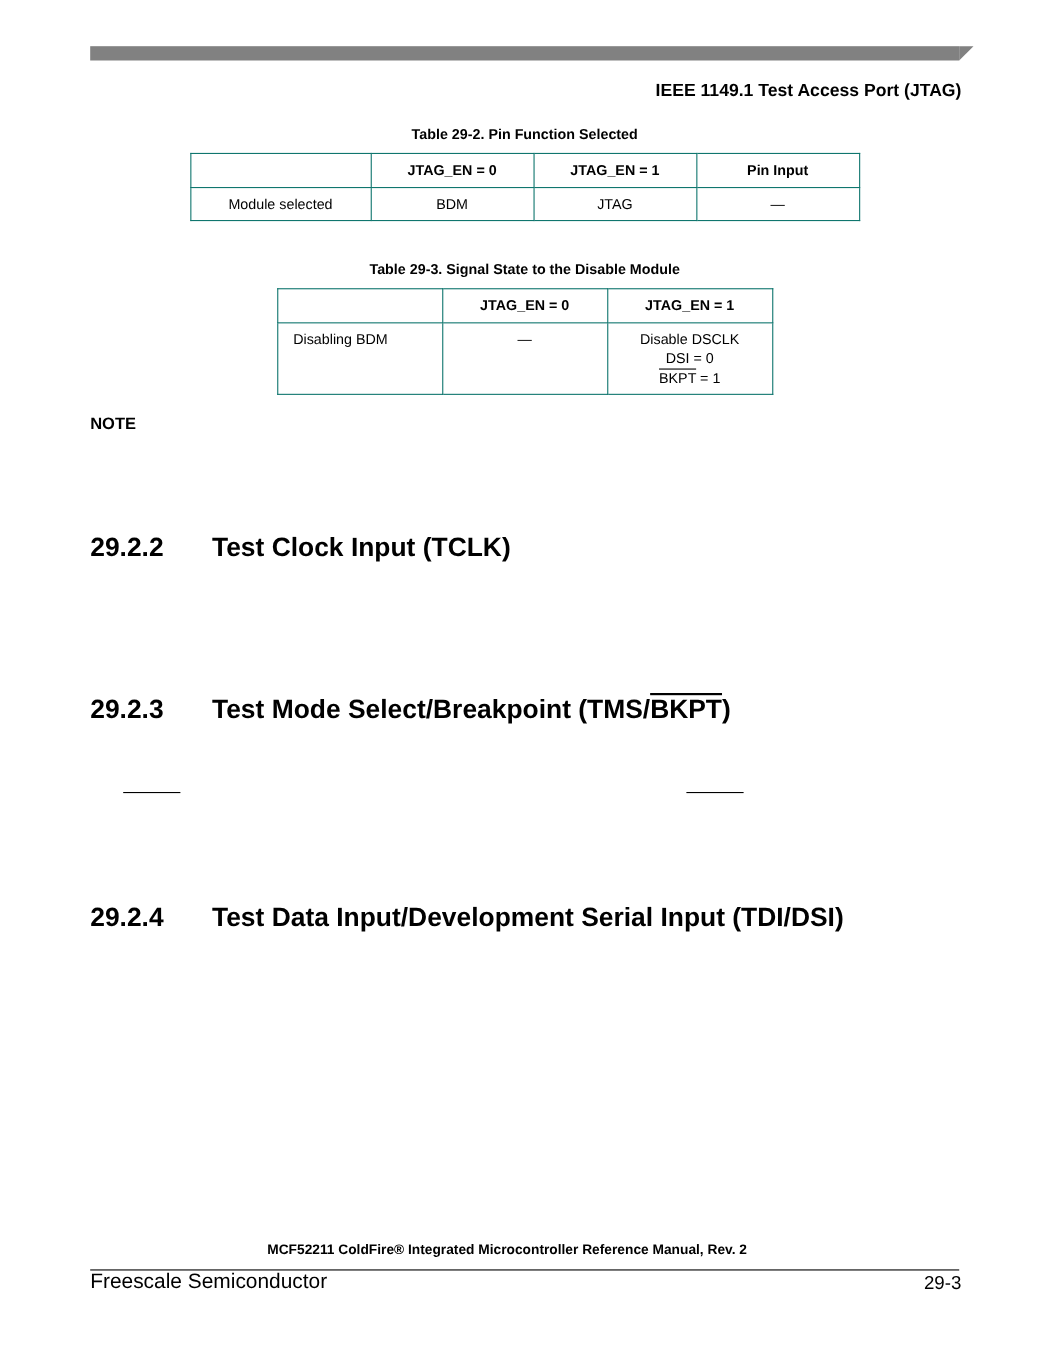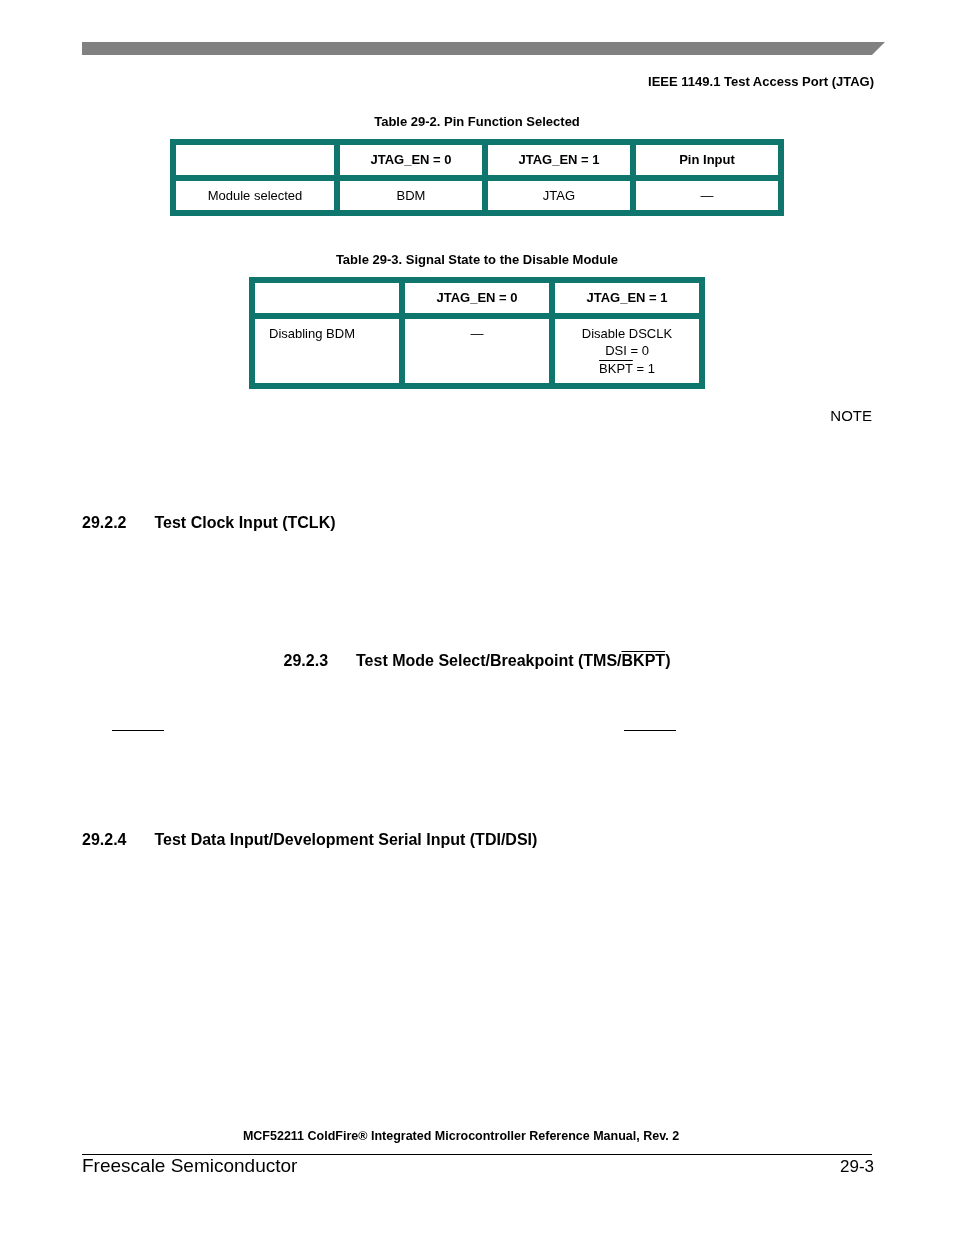--- a/index.html
+++ b/index.html
@@ -25,62 +25,62 @@
       left: 872px;
       width: 0;
       height: 0;
       border-top: 13px solid #818181;
       border-right: 13px solid transparent;
     }
     .header-right {
       position: absolute;
       top: 74px;
       right: 80px;
-      font-size: 13px;
+      font-size: 16px;
       font-weight: bold;
     }
     .page-area {
       position: absolute;
       top: 114px;
       left: 82px;
       width: 790px;
     }
     .tcaption {
       font-size: 13px;
       font-weight: bold;
       text-align: center;
       margin-bottom: 10px;
     }
     table {
       border-collapse: collapse;
       margin: 0 auto 36px auto;
     }
     th, td {
-      border: 6px solid #0f766e;
+      border: 1px solid #0f766e;
       font-size: 13px;
       padding: 6px 14px;
       text-align: center;
       vertical-align: top;
       line-height: 1.35;
     }
     th { font-weight: bold; }
     .table29-2 th, .table29-2 td { width: 148px; }
     .table29-2 td:first-child, .table29-2 th:first-child { width: 164px; }
     .table29-3 th, .table29-3 td { width: 150px; }
     .overline { text-decoration: overline; }
     .note {
-      text-align: right;
-      font-weight: normal;
+      text-align: left;
+      font-weight: bold;
       font-size: 15px;
       margin-top: -18px;
     }
     .section {
       display: flex;
-      gap: 28px;
-      font-size: 16px;
+      gap: 44px;
+      font-size: 24px;
       font-weight: bold;
       margin-top: 70px;
     }
     .sec-num { flex: 0 0 auto; }
     .bar-left {
       border-top: 1px solid #000;
       width: 52px;
       display: inline-block;
       vertical-align: middle;
     }
@@ -118,21 +118,21 @@
       left: 82px;
       font-size: 19px;
     }
     .footer-right {
       position: absolute;
       bottom: 58px;
       right: 80px;
       font-size: 17px;
     }
     .s2922 { margin-top: 90px; }
-    .s2923 { margin-top: 120px; justify-content: center; }
+    .s2923 { margin-top: 120px; }
     .s2924 { margin-top: 100px; }
   </style>
 </head>
 <body>
 
 <div class="top-rule"></div>
 <div class="top-tri"></div>
 <div class="header-right">IEEE 1149.1 Test Access Port (JTAG)</div>
 
 <div class="page-area">

